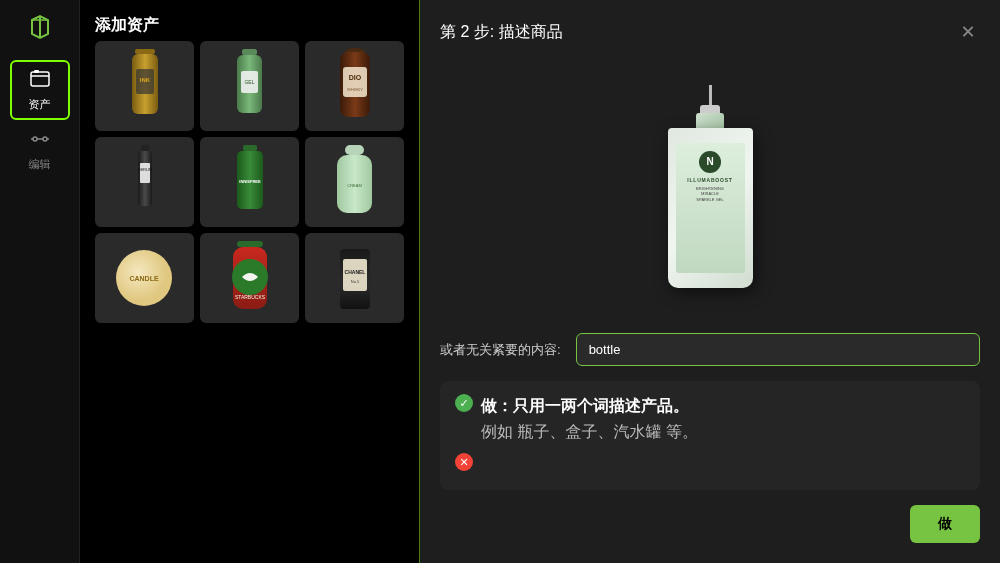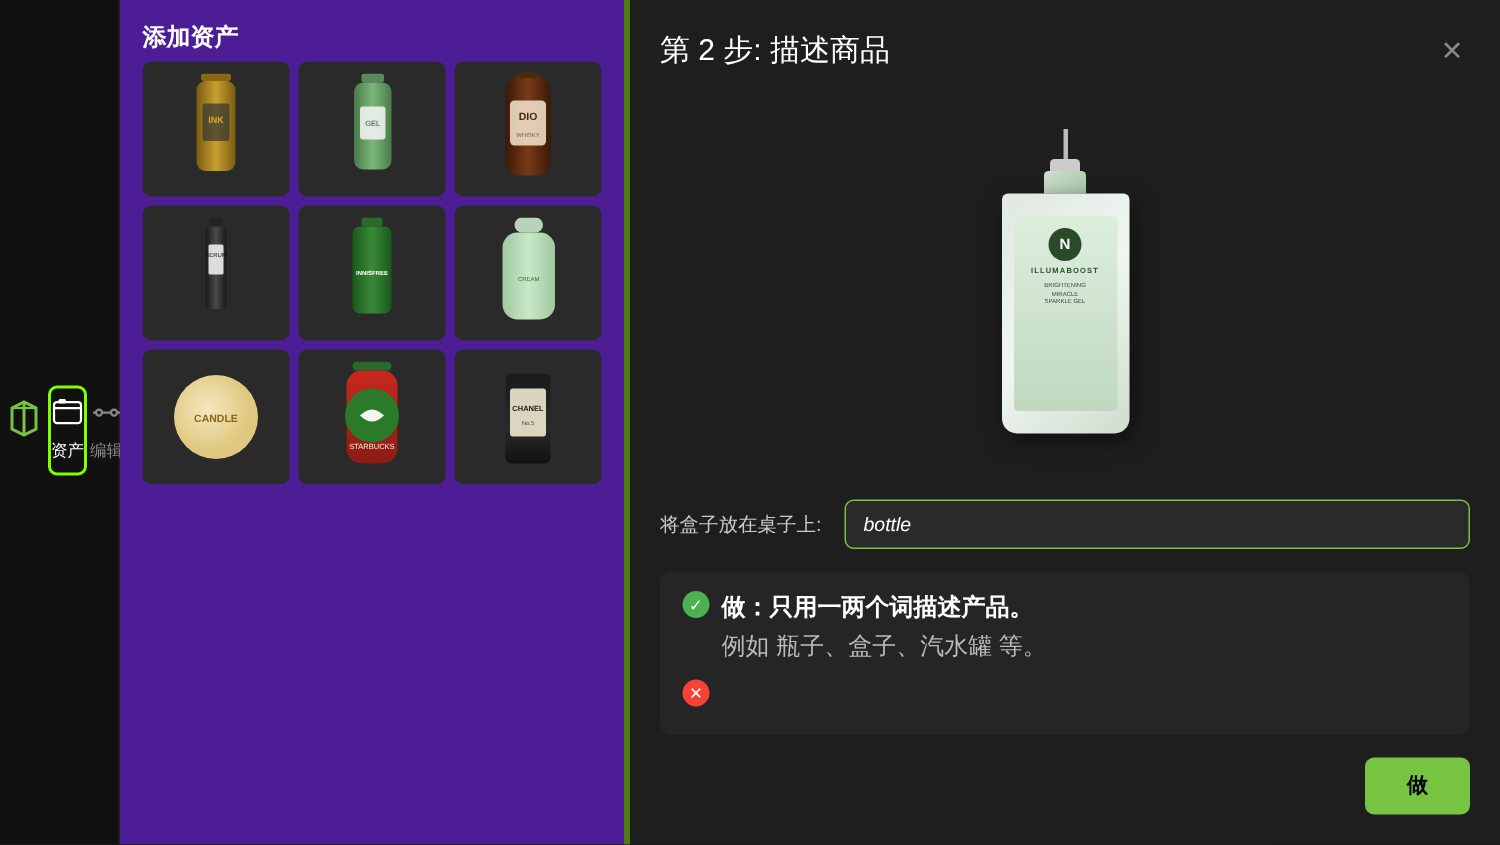--- a/index.html
+++ b/index.html
@@ -10,21 +10,21 @@
       font-family: 'PingFang SC', 'Microsoft YaHei', sans-serif;
       display: flex;
       overflow: hidden;
     }
 
     
     .sidebar {
       width: 80px;
       background: #111;
       display: flex;
-      flex-direction: row;
+      flex-direction: column;
       align-items: center;
       padding-top: 10px;
       border-right: 1px solid #222;
     }
 
     .sidebar-logo {
       width: 40px;
       height: 40px;
       display: flex;
       align-items: center;
@@ -52,25 +52,25 @@
       color: #fff;
     }
 
     .sidebar-item-icon {
       font-size: 18px;
     }
 
     
     .left-panel {
       width: 340px;
-      background: #4c1d95;
+      background: #000000;
       display: flex;
       flex-direction: column;
       padding: 15px;
-      border-right: 4px solid #4d7c0f;
+      border-right: 1px solid #4d7c0f;
     }
 
     .panel-title {
       color: #fff;
       font-size: 16px;
       font-weight: bold;
       margin-bottom: 5px;
     }
 
     .panel-subtitle {
@@ -135,21 +135,21 @@
 
     .right-header {
       display: flex;
       justify-content: space-between;
       align-items: center;
       margin-bottom: 15px;
     }
 
     .step-title {
       color: #fff;
-      font-size: 20px;
+      font-size: 16px;
     }
 
     .close-btn {
       color: #888;
       cursor: pointer;
       font-size: 18px;
       width: 24px;
       height: 24px;
       display: flex;
       align-items: center;
@@ -179,21 +179,20 @@
 
     .description-input {
       flex: 1;
       background: #2a2a2a;
       border: 1px solid #76c442;
       border-radius: 6px;
       color: #fff;
       padding: 8px 12px;
       font-size: 13px;
       outline: none;
-      font-style: italic;
     }
 
     .hints {
       background: #252525;
       border-radius: 8px;
       padding: 12px 15px;
       margin-bottom: 15px;
     }
 
     .hint-item {
@@ -489,21 +488,21 @@
           <div style="font-size:5px;color:#2a4a2a;font-weight:bold;letter-spacing:0.8px;text-align:center;margin-bottom:3px;">ILLUMABOOST</div>
           <div style="font-size:4px;color:#444;text-align:center;line-height:1.4;">
             BRIGHTENING<br>MIRACLE<br>SPARKLE GEL
           </div>
         </div>
       </div>
     </div>
   </div>
 
   <div class="description-row">
-    <span class="description-label">将盒子放在桌子上:</span>
+    <span class="description-label">或者无关紧要的内容:</span>
     <input class="description-input" type="text" value="bottle" style="">
   </div>
 
   <div class="hints">
     <div class="hint-item">
       <div class="hint-icon green">✓</div>
       <div class="hint-text">
         <strong>做：只用一两个词描述产品。</strong><br>
         <span>例如 瓶子、盒子、汽水罐 等。</span>
       </div>

